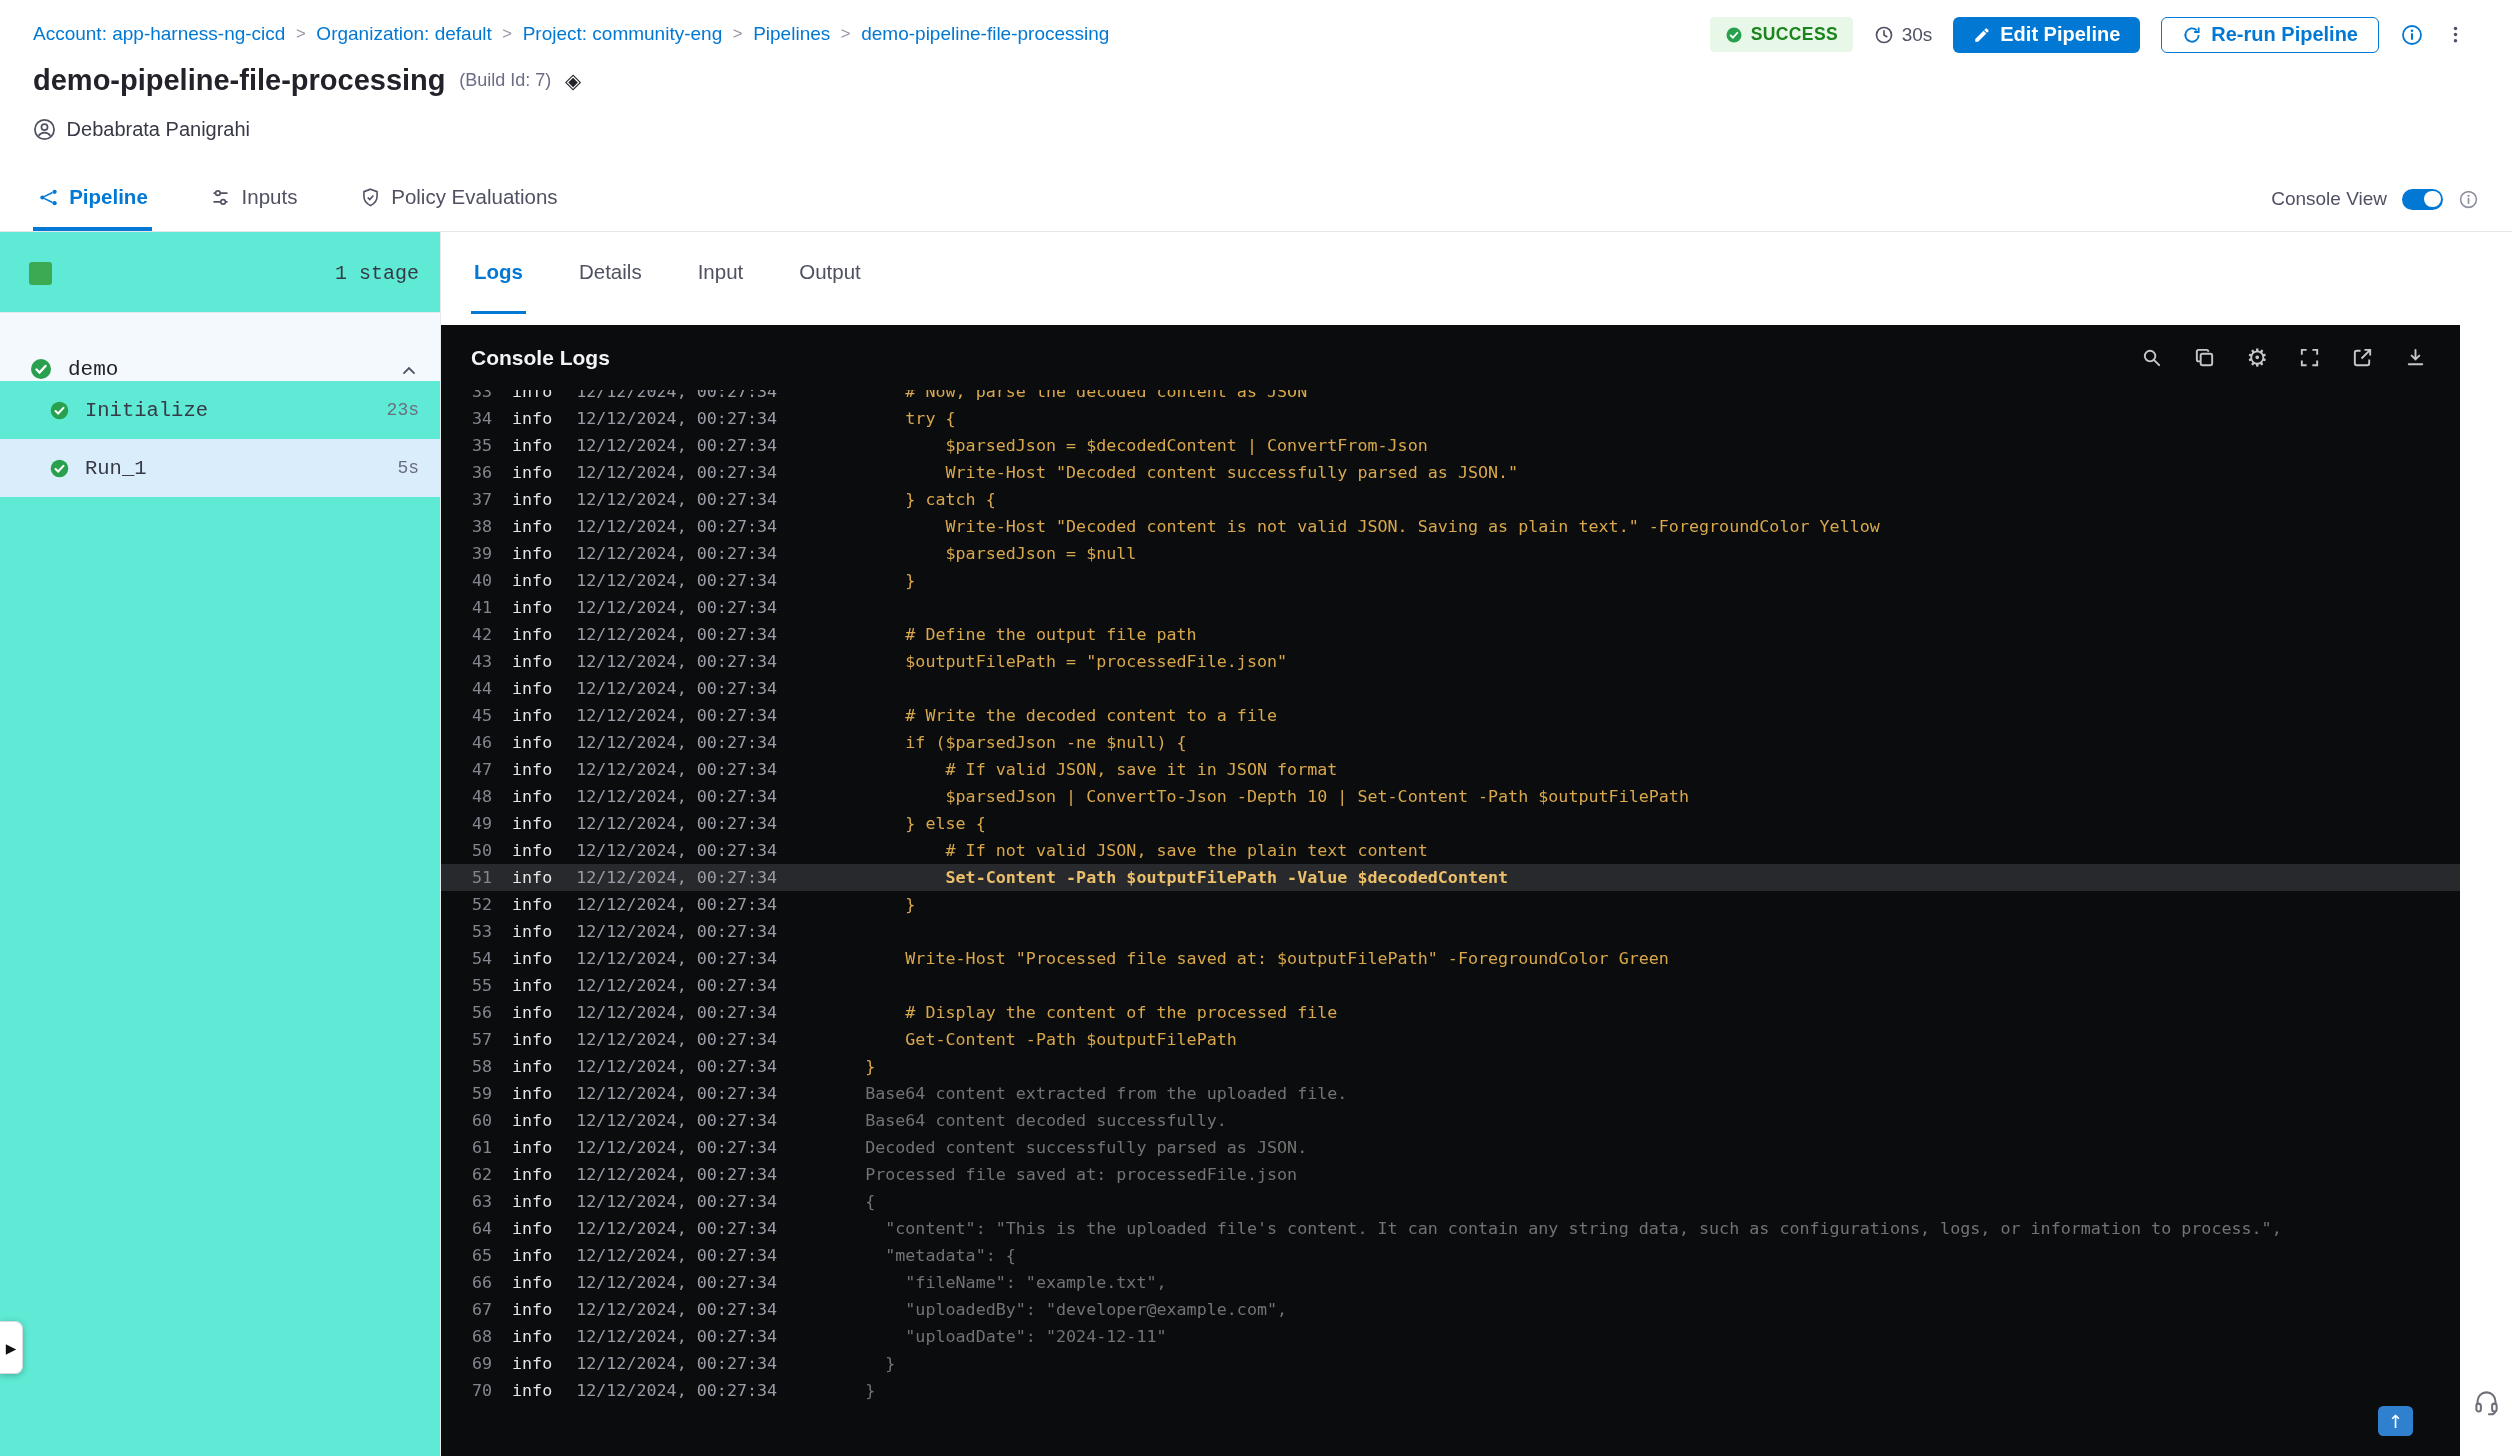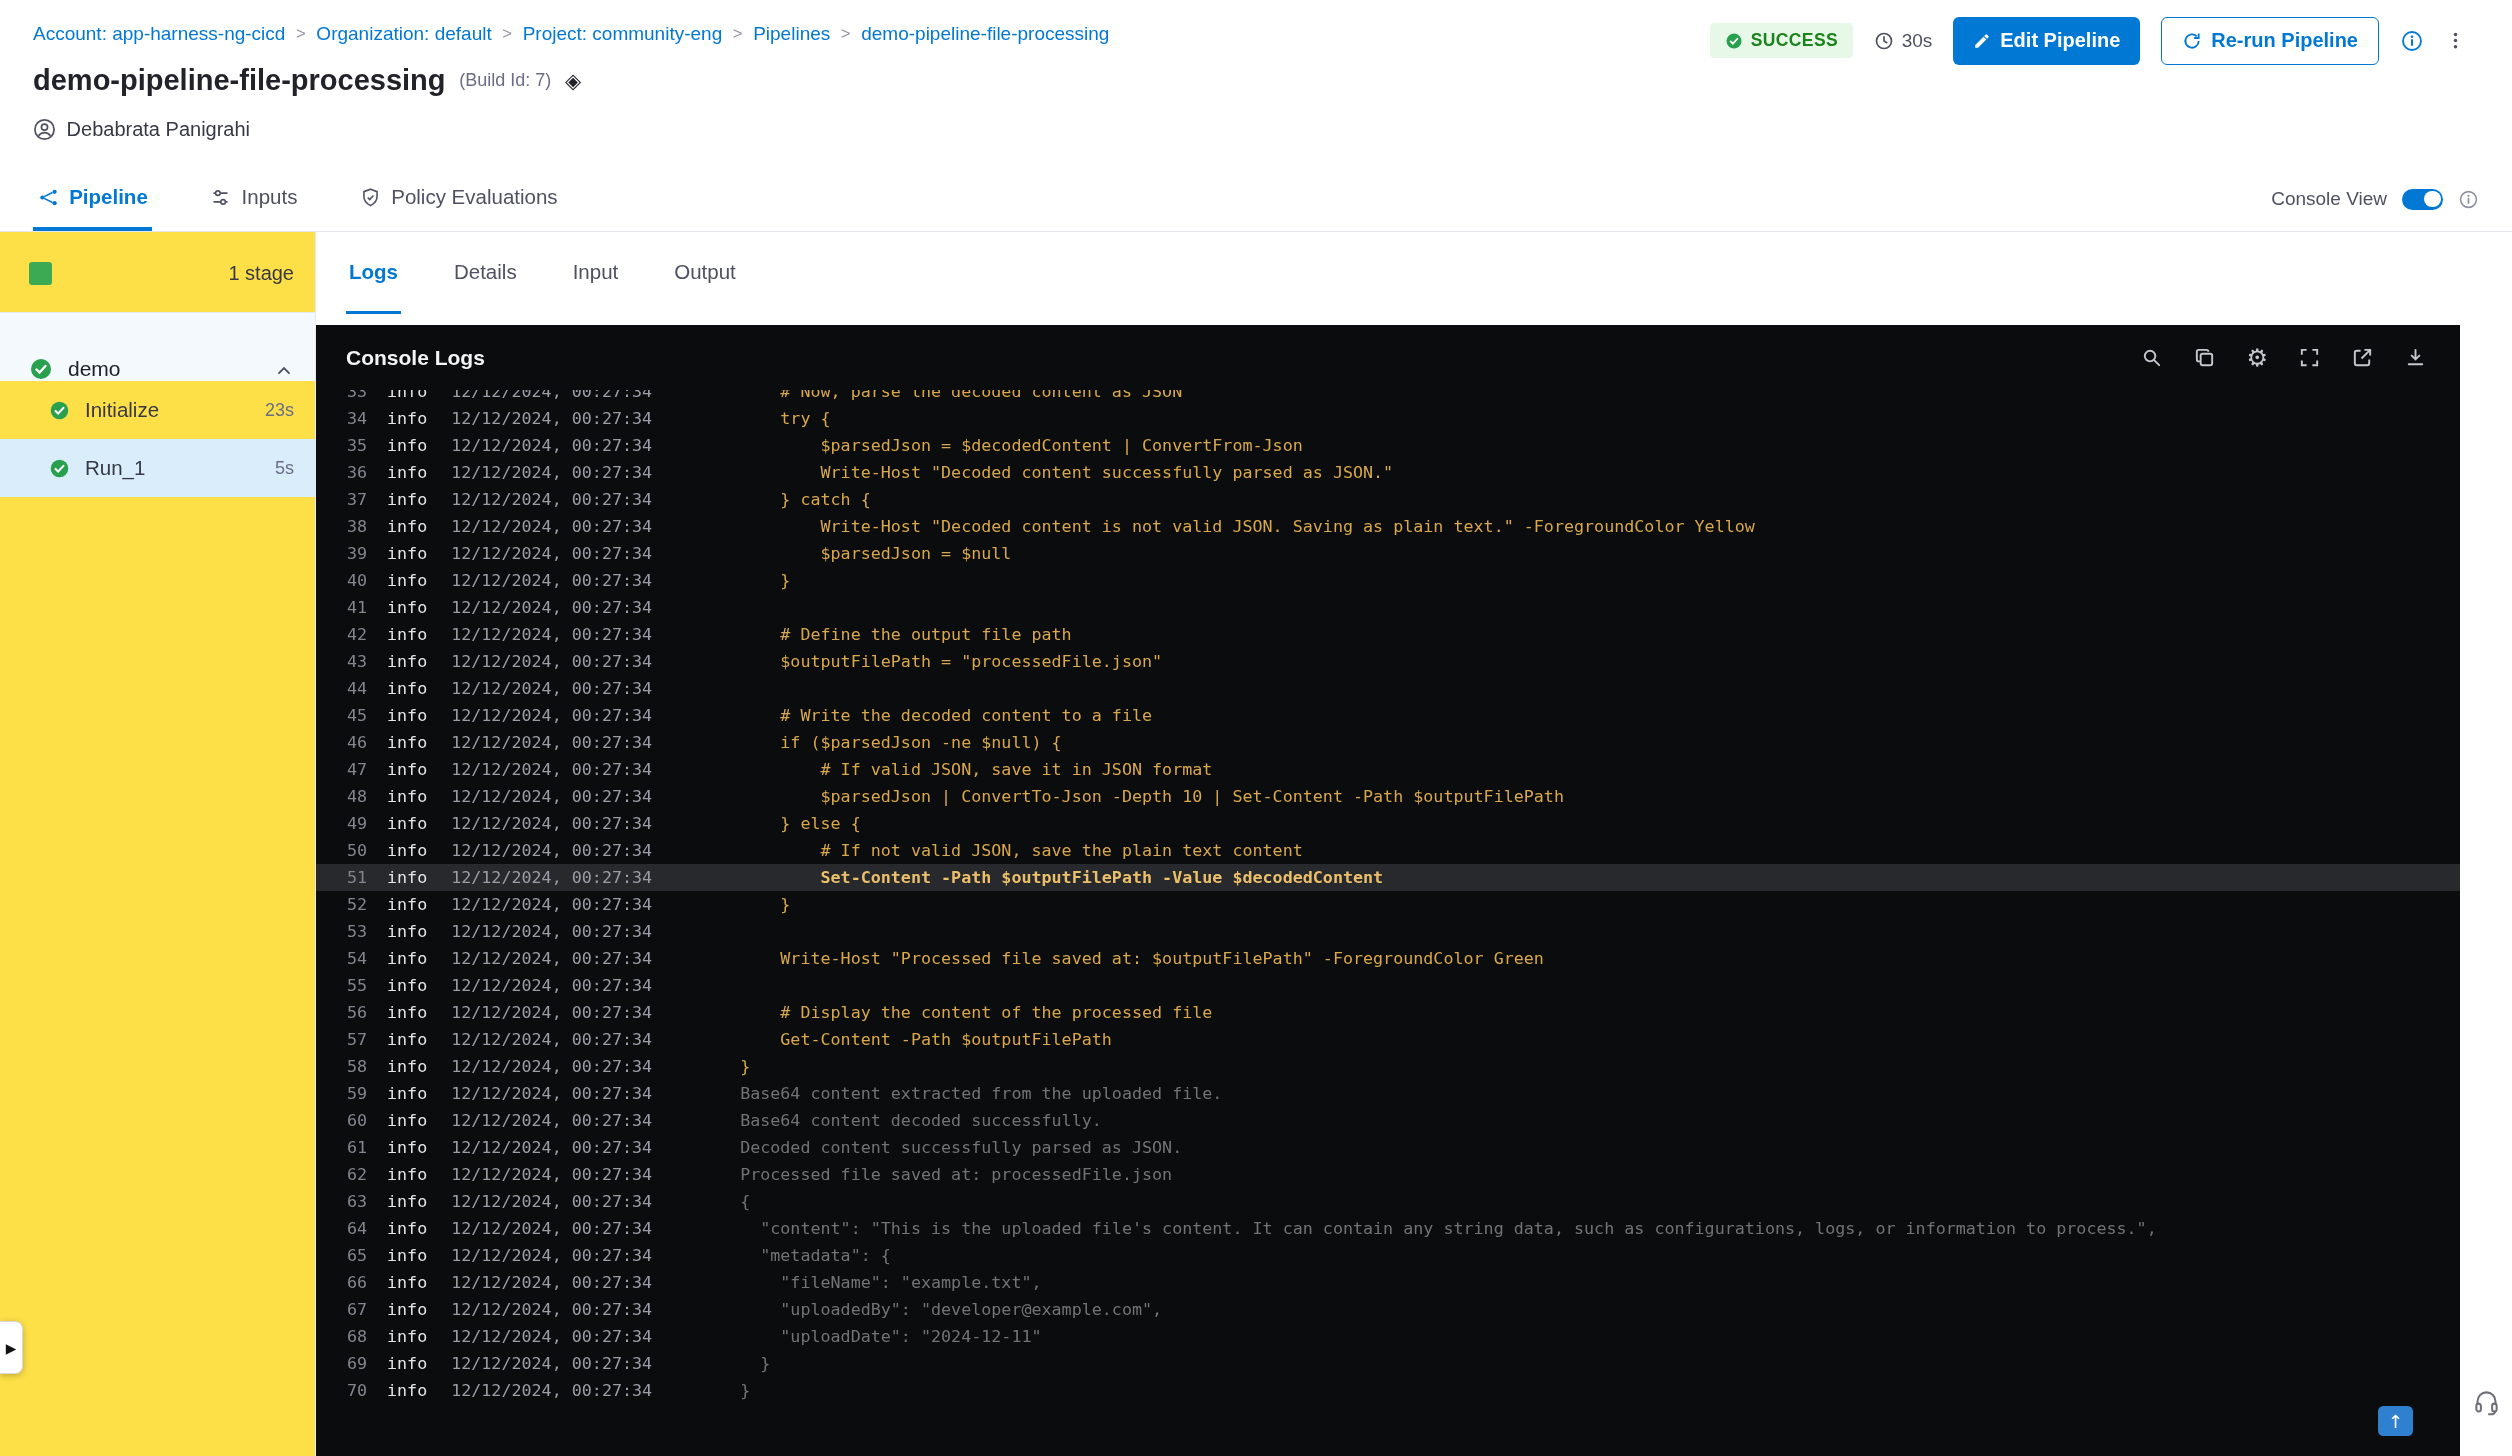--- a/index.html
+++ b/index.html
@@ -15,21 +15,21 @@
   .breadcrumb { position:absolute; left:33px; top:23px; font-size:19px; display:flex; align-items:flex-start; }
   .crumb { display:flex; align-items:center; }
   .crumb-link { color:#0278d5; text-decoration:none; cursor:pointer; }
   .crumb-sep { color:#9293a3; margin:0 10.6px; font-size:16.7px; }
   .crumb:last-child .crumb-sep { display:none; }
 
   .top-right { position:absolute; right:46px; top:16.7px; display:flex; align-items:center; gap:21px; }
   .badge-success { display:flex; align-items:center; gap:7.6px; background:#e7f8e8; color:#1b841d;
     font-weight:bold; font-size:17.5px; letter-spacing:0.4px; padding:6.8px 15px; border-radius:4.6px; }
   .duration { display:flex; align-items:center; gap:7.6px; color:#4f5162; font-size:19px; }
-  .btn { display:flex; align-items:center; gap:9px; height:48px; border-radius:6px; font-size:20px;
+  .btn { display:flex; align-items:center; gap:9px; height:36px; border-radius:6px; font-size:20px;
     font-weight:600; padding:15px 20px; cursor:pointer; border:none; }
   .btn-primary { background:#0278d5; color:#fff; }
   .btn-outline { background:#fff; color:#0278d5; border:1.5px solid #0278d5; }
   .icon-btn { color:#0278d5; cursor:pointer; }
   .kebab { color:#4f5162; cursor:pointer; }
 
   .title-row { position:absolute; left:33px; top:64px; display:flex; align-items:center; gap:13.7px; }
   .page-title { font-size:29px; font-weight:bold; color:#22222a; }
   .build-id { font-size:18px; color:#6b6d85; }
   .diamond-icon { font-family:"DejaVu Sans", sans-serif; font-size:21px; color:#22222a; }
@@ -43,21 +43,21 @@
     font-size:20.5px; color:#4f5162; border-bottom:4.6px solid transparent; cursor:pointer; }
   .tab.active { color:#0278d5; border-bottom-color:#0278d5; font-weight:600; }
   .view-cluster { margin-left:auto; display:flex; align-items:center; gap:15px; color:#4f5162; font-size:19px; }
   .toggle { width:41px; height:21px; border-radius:12px; background:#0278d5; position:relative; cursor:pointer; }
   .toggle .knob { position:absolute; right:2.3px; top:2.3px; width:16.7px; height:16.7px; border-radius:50%; background:#fff; }
 
   
   .content { display:flex; height:1224px; }
 
   
-  .sidebar { width:316px; background:#fde047; border-right:1.5px solid #e8e9ee; position:relative; }
+  .sidebar { width:441px; background:#5eead4; border-right:1.5px solid #e8e9ee; position:relative;font-family:Liberation Mono, monospace; }
   .minimap { display:flex; align-items:center; justify-content:space-between; padding:30px 21px 0 29px; }
   .stage-square { width:23px; height:23px; border-radius:3px; background:#3baa53; }
   .stage-count { font-size:20px; color:#383946; }
   .side-divider { border-top:1.5px solid #e8e9ee; margin-top:27px; }
   .stage-row { height:68px; background:#f3f9fd; display:flex; align-items:flex-end; gap:15px;
     padding:0 21px 0 29px; cursor:pointer; }
   .stage-name { font-size:21px; color:#22222a; }
   .stage-chevron { margin-left:auto; color:#4f5162; }
   .step-row { height:58px; display:flex; align-items:center; gap:15px; padding:0 21px 0 49px;
     font-size:20.5px; color:#383946; cursor:pointer; }

